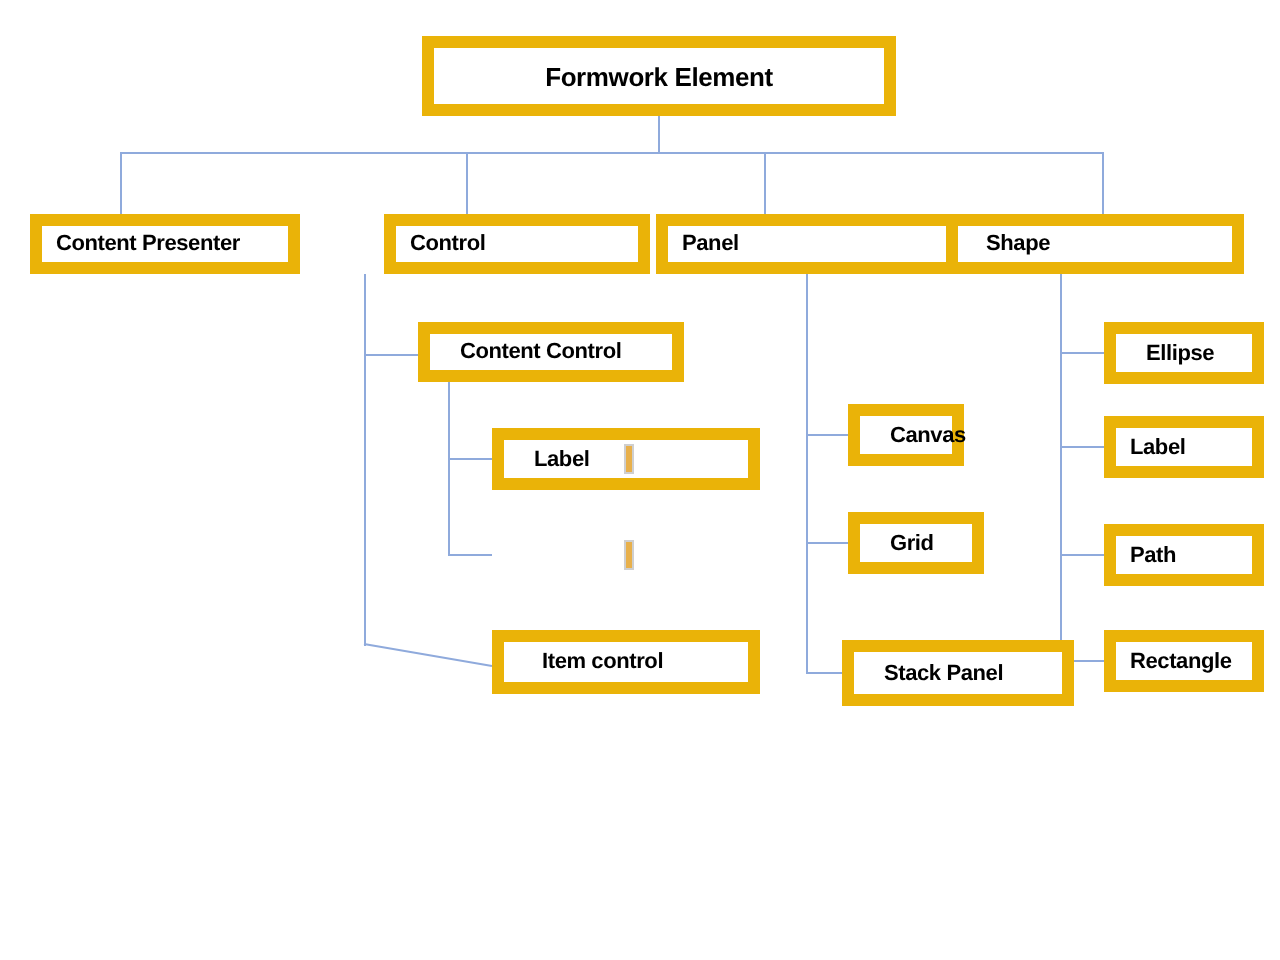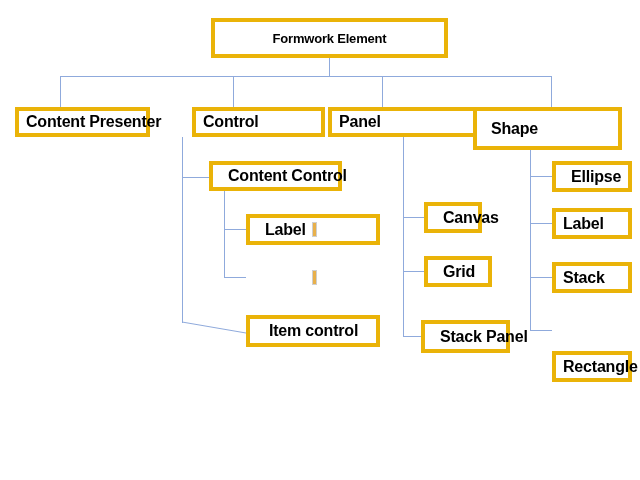--- a/index.html
+++ b/index.html
@@ -15,30 +15,30 @@
     position: relative;
     width: 640px;
     height: 480px;
     background: #ffffff;
     overflow: hidden;
   }
   .node {
     position: absolute;
     box-sizing: border-box;
     background: #ffffff;
-    border: 4px solid #eab308;
+    border: 6px solid #eab308;
     display: flex;
     align-items: center;
     z-index: 3;
   }
   .node .label {
     font-family: "Liberation Sans", sans-serif;
     font-weight: bold;
     color: #000000;
-    font-size: 16px;
+    font-size: 11px;
     letter-spacing: -0.2px;
     white-space: nowrap;
   }
   .node.center {
     justify-content: center;
   }
   .node.center .label {
     font-size: 13px;
   }
   .node.left {
@@ -128,21 +128,21 @@
   </div>
 
   <div class="node left" style="left:192px; top:107px; width:133px; height:30px;text-align:center;">
     <span class="label">Control</span>
   </div>
 
   <div class="node left" style="left:328px; top:107px; width:155px; height:30px;">
     <span class="label">Panel</span>
   </div>
 
-  <div class="node left" style="left:473px; top:107px; width:149px; height:43px;padding-left:14px;">
+  <div class="node left" style="left:473px; top:107px; width:149px; height:30px;padding-left:14px;">
     <span class="label">Shape</span>
   </div>
 
   <div class="node left indent2" style="left:246px; top:214px; width:134px; height:31px;">
     <span class="label">Label</span>
   </div>
 
   <div class="node left indent2" style="left:209px; top:161px; width:133px; height:30px;">
     <span class="label">Content Control</span>
   </div>
@@ -155,33 +155,33 @@
   </div>
 
   <div class="node left indent2" style="left:424px; top:202px; width:58px; height:31px;">
     <span class="label">Canvas</span>
   </div>
 
   <div class="node left indent2" style="left:424px; top:256px; width:68px; height:31px;">
     <span class="label">Grid</span>
   </div>
 
-  <div class="node left indent2" style="left:421px; top:320px; width:89px; height:33px;">
+  <div class="node left indent2" style="left:421px; top:320px; width:116px; height:33px;">
     <span class="label">Stack Panel</span>
   </div>
 
   <div class="node left indent2" style="left:552px; top:161px; width:80px; height:31px;">
     <span class="label">Ellipse</span>
   </div>
 
   <div class="node left" style="left:552px; top:208px; width:80px; height:31px;">
     <span class="label">Label</span>
   </div>
 
   <div class="node left" style="left:552px; top:262px; width:80px; height:31px;">
-    <span class="label">Stack</span>
+    <span class="label">Path</span>
   </div>
 
-  <div class="node left" style="left:552px; top:315px; width:80px; height:31px;margin-top:36px;">
+  <div class="node left" style="left:552px; top:315px; width:80px; height:31px;">
     <span class="label">Rectangle</span>
   </div>
 
 </div>
 
 </body></html>

